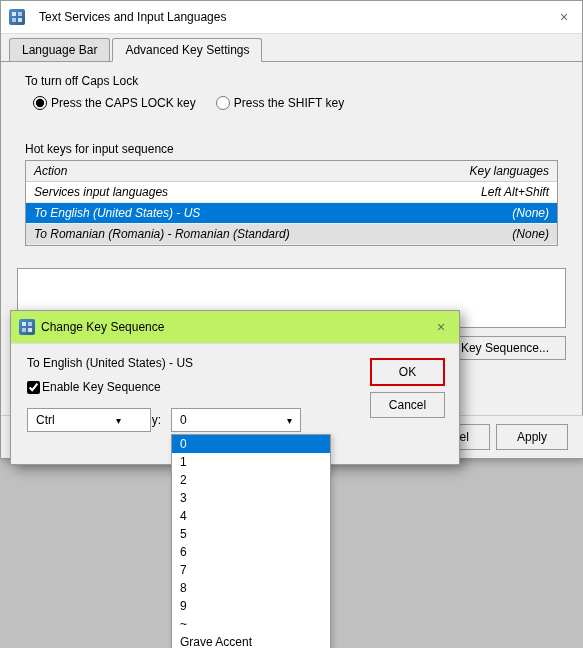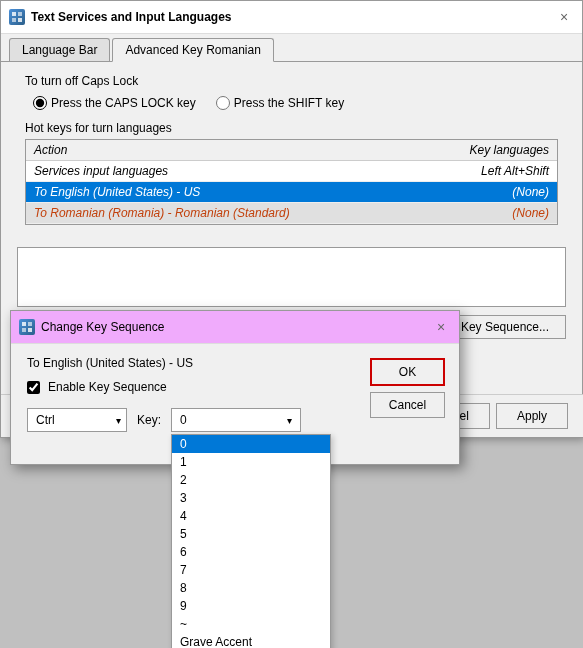--- a/index.html
+++ b/index.html
@@ -29,22 +29,21 @@
       padding: 6px 8px;
       display: flex;
       align-items: center;
       justify-content: space-between;
       border-bottom: 1px solid #ddd;
     }
 
     .title-bar-left {
       display: flex;
       align-items: center;
-      gap: 6px;
-      font-weight: bold;
+      gap: 14px;
     }
 
     .title-icon {
       width: 16px;
       height: 16px;
       background: linear-gradient(135deg, #4a90d9, #2c5f8a);
       border-radius: 2px;
       display: flex;
       align-items: center;
       justify-content: center;
@@ -106,21 +105,21 @@
       font-size: 12px;
       margin-bottom: 8px;
       color: #000;
     }
 
     .radio-group {
       display: flex;
       align-items: center;
       gap: 20px;
       margin-left: 8px;
-      margin-bottom: 11px;
+      margin-bottom: 32px;
     }
 
     .radio-item {
       display: flex;
       align-items: center;
       gap: 4px;
     }
 
     .radio-input {
       width: 14px;
@@ -157,37 +156,37 @@
       border-bottom: 1px solid #eee;
     }
 
     .table-row.selected {
       background: #0078d7;
       color: white;
     }
 
     .table-row.partial {
       background: #e0e0e0;
-      color: #c2410c;
+      color: #000000;
     }
 
     
     .dialog {
       position: absolute;
       top: 310px;
       left: 10px;
       width: 450px;
       background: #f0f0f0;
       border: 1px solid #999;
       box-shadow: 4px 4px 12px rgba(0,0,0,0.4);
       z-index: 10;
     }
 
     .dialog-title-bar {
-      background: #f0abfc;
+      background: #bef264;
       padding: 6px 8px;
       display: flex;
       align-items: center;
       justify-content: space-between;
       border-bottom: 1px solid #ddd;
     }
 
     .dialog-title-left {
       display: flex;
       align-items: center;
@@ -200,40 +199,40 @@
 
     .dialog-lang-label {
       font-size: 12px;
       margin-bottom: 10px;
       color: #000;
     }
 
     .checkbox-row {
       display: flex;
       align-items: center;
-      gap: 8px;
+      gap: 2px;
       margin-bottom: 14px;
     }
 
     .checkbox-input {
       width: 13px;
       height: 13px;
       accent-color: #000;
     }
 
     .key-row {
       display: flex;
       align-items: center;
       gap: 10px;
       margin-bottom: 10px;
       position: relative;
     }
 
     .select-ctrl {
-      width: 100px;
+      width: 124px;
       padding: 4px 8px;
       border: 1px solid #999;
       background: #fff;
       font-size: 12px;
       cursor: pointer;
       appearance: none;
       -webkit-appearance: none;
       position: relative;
     }
 
@@ -379,38 +378,38 @@
           <rect x="7" y="7" width="4" height="4" fill="white" opacity="0.8"></rect>
         </svg>
       </div>
       <span class="title-text">Text Services and Input Languages</span>
     </div>
     <button class="close-btn">×</button>
   </div>
 
   <div class="tabs">
     <div class="tab">Language Bar</div>
-    <div class="tab active">Advanced Key Romanian</div>
+    <div class="tab active">Advanced Key Settings</div>
   </div>
 
   <div class="content">
 
     <div class="section-title">To turn off Caps Lock</div>
     <div class="radio-group">
       <div class="radio-item">
         <input type="radio" class="radio-input" name="caps" checked="" style="">
         <label>Press the CAPS LOCK key</label>
       </div>
       <div class="radio-item">
         <input type="radio" class="radio-input" name="caps" style="">
         <label>Press the SHIFT key</label>
       </div>
     </div>
 
-    <div class="hotkeys-header">Hot keys for turn languages</div>
+    <div class="hotkeys-header">Hot keys for input sequence</div>
     <div class="hotkeys-section">
       <div class="table-header">
         <span>Action</span>
         <span>Key languages</span>
       </div>
       <div class="table-row">
         <span>Services input languages</span>
         <span>Left Alt+Shift</span>
       </div>
       <div class="table-row selected">

